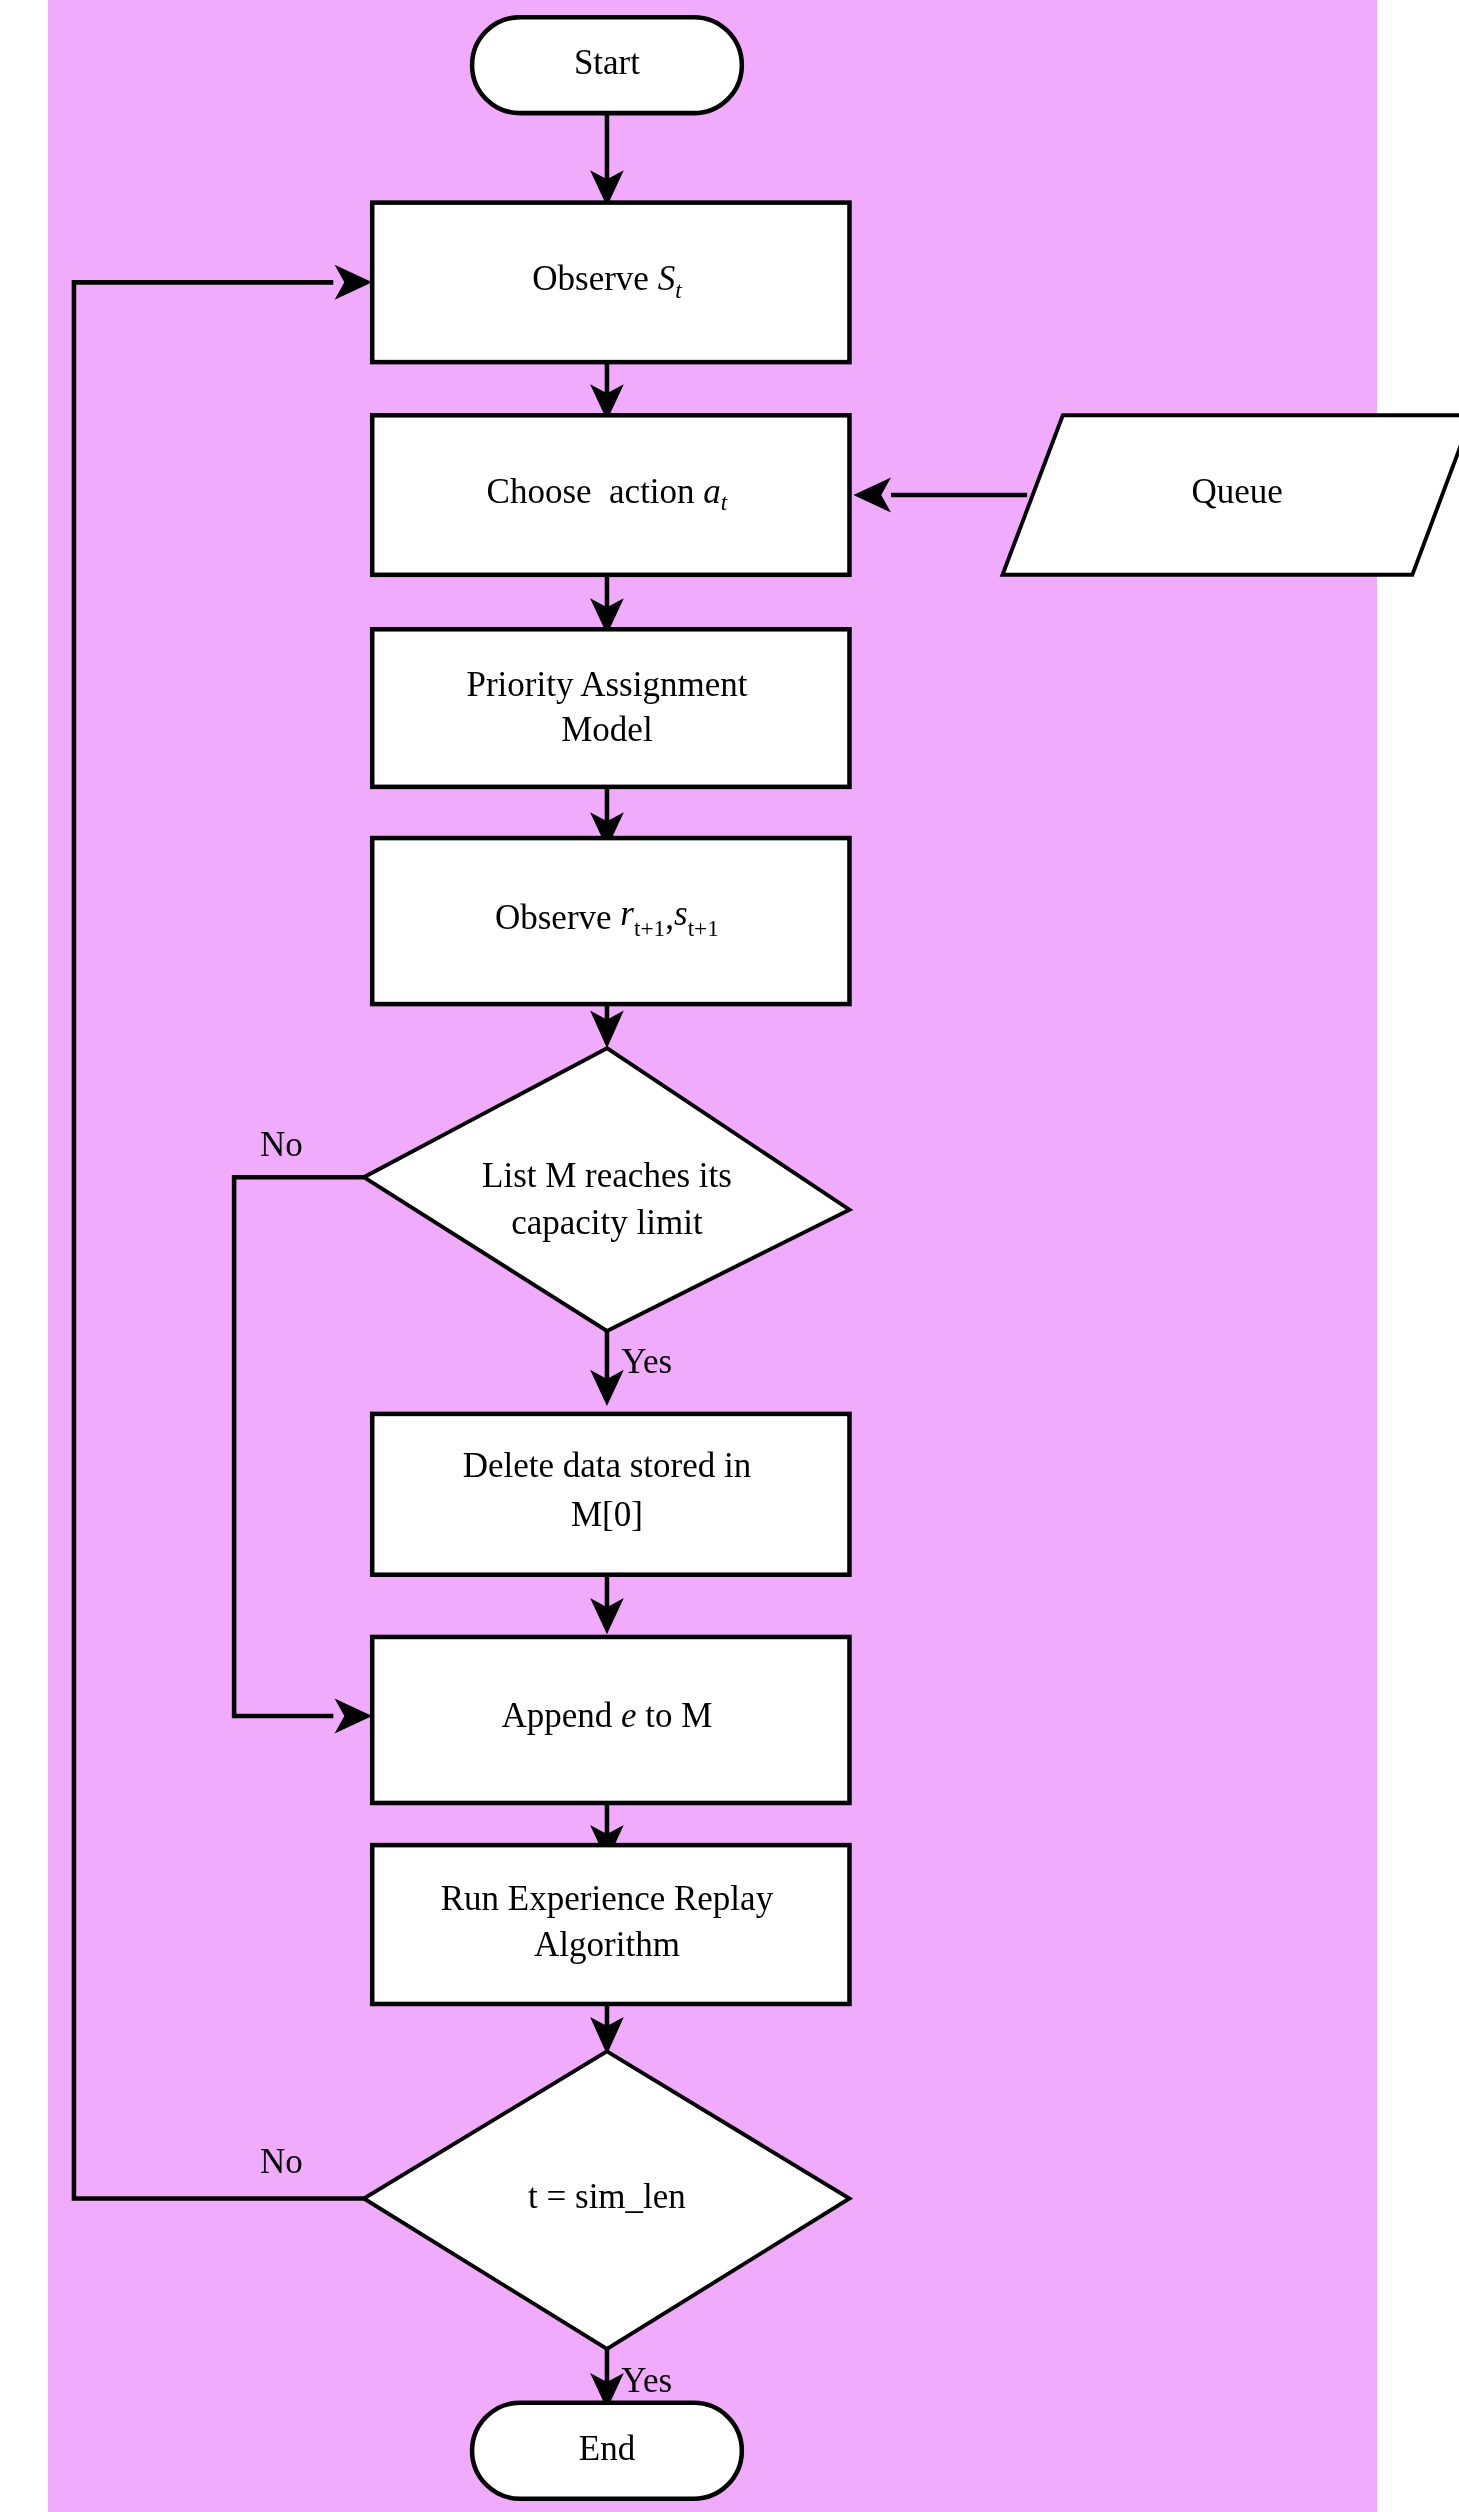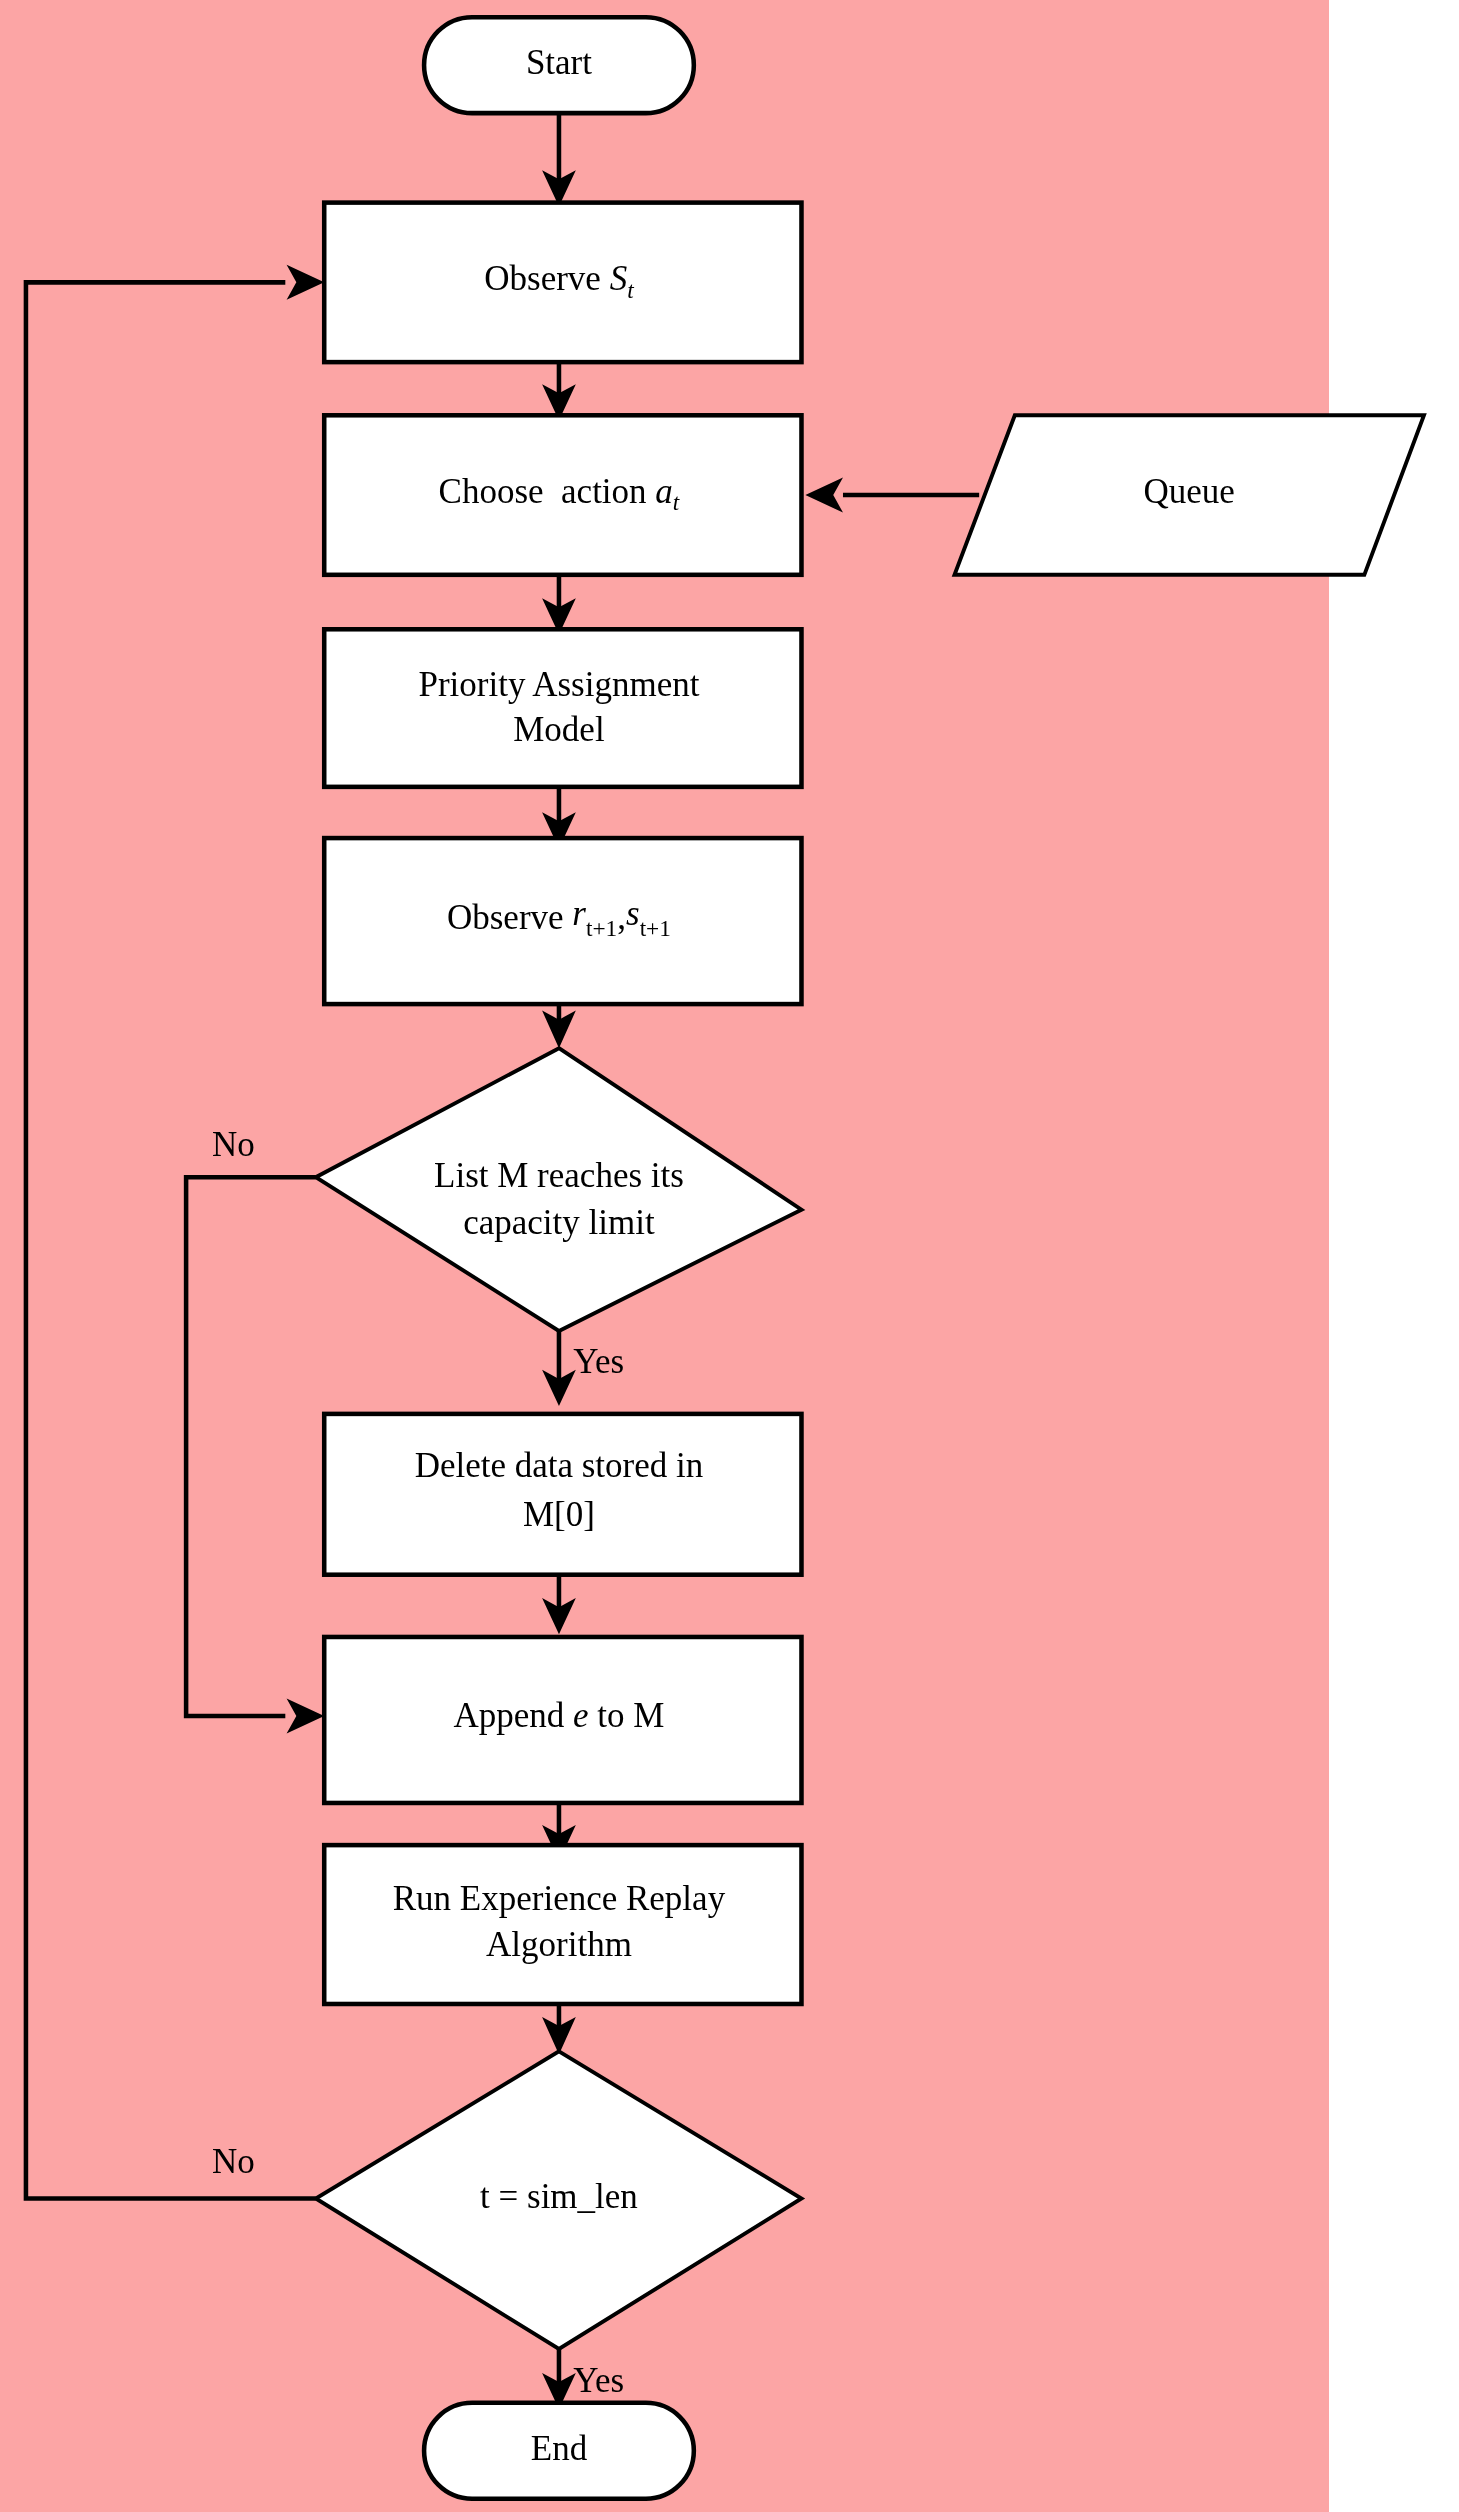--- a/index.html
+++ b/index.html
@@ -10,21 +10,22 @@
   body {
     width: 1459px;
     height: 2512px;
     font-family: "Liberation Serif", "DejaVu Serif", serif;
     overflow: hidden;
   }
   #flowchart-root {
     position: relative;
     width: 1329px;
     height: 2512px;
-    background: #fca5a5;
+    background: #f0abfc;
+    margin-left: 48px;
   }
   svg.chart {
     position: absolute;
     left: 0;
     top: 0;
     width: 1459px;
     height: 2512px;
     display: block;
   }
   .shape {

